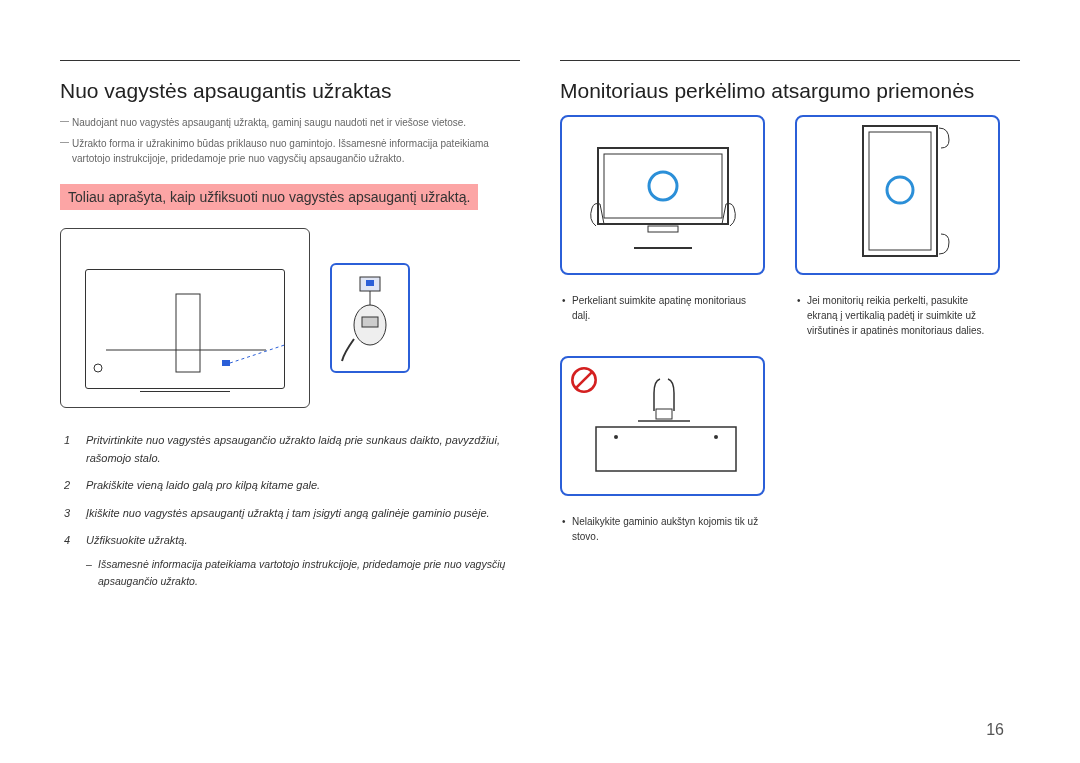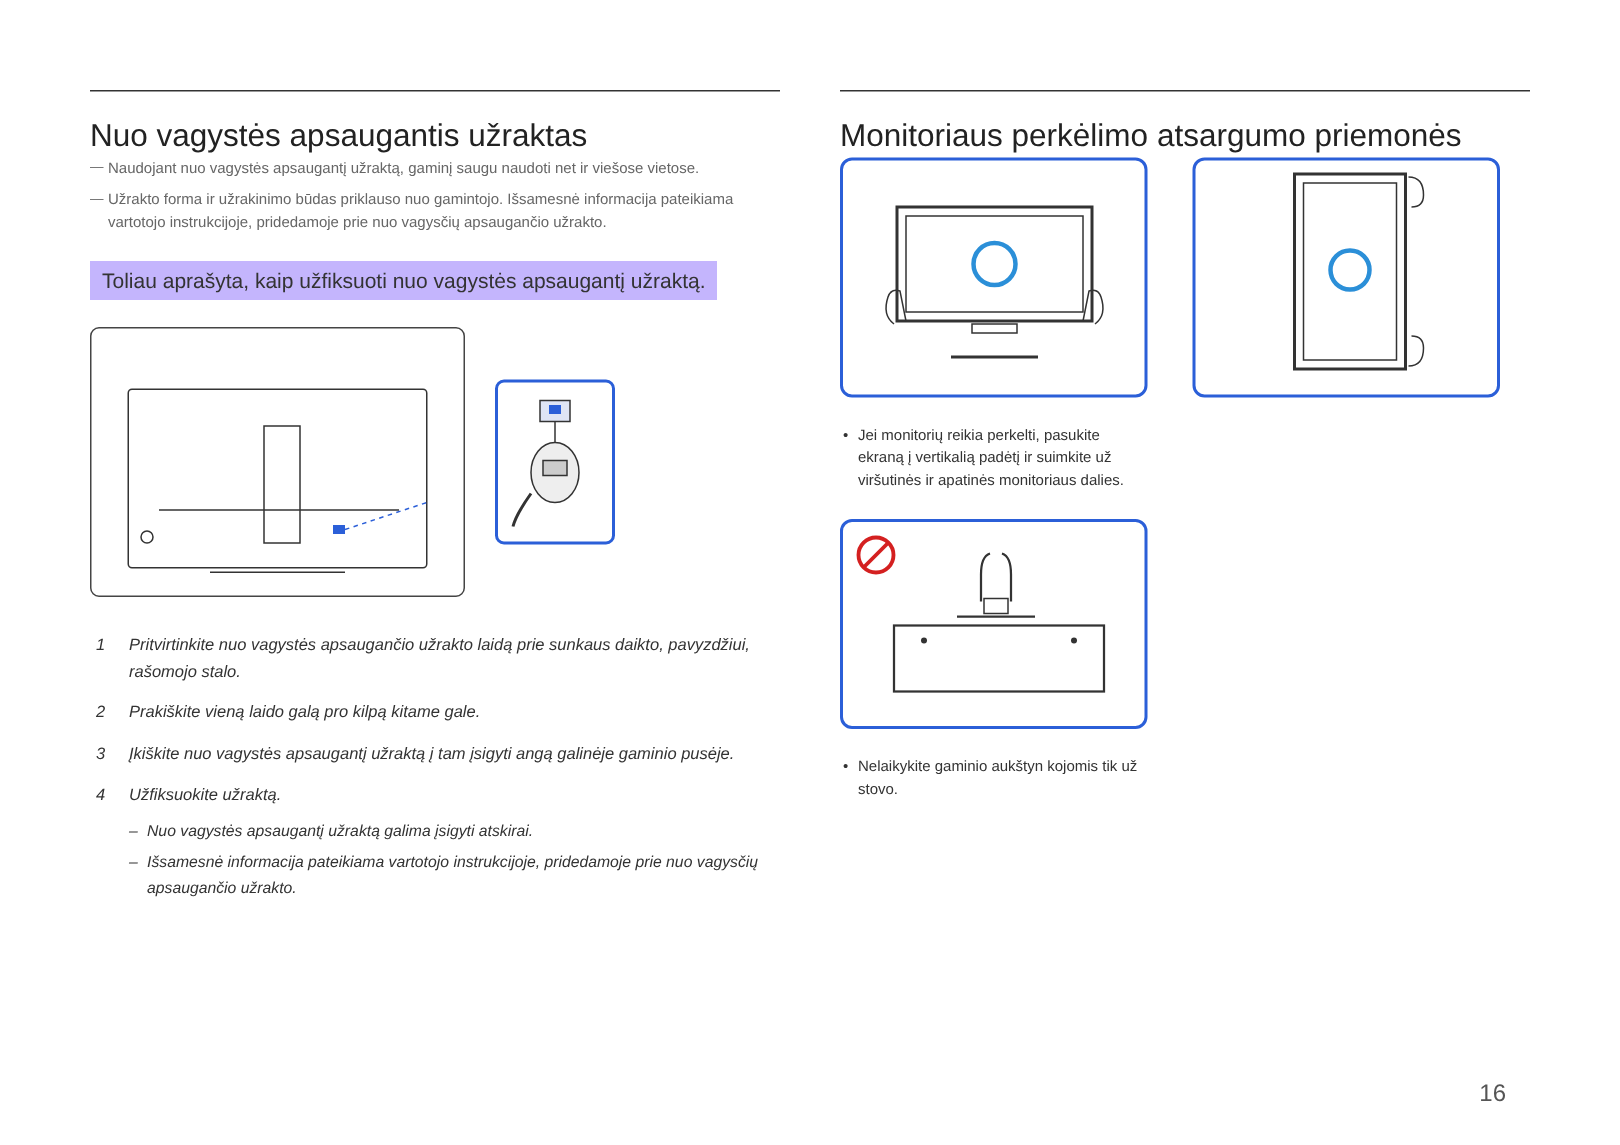--- a/index.html
+++ b/index.html
@@ -20,40 +20,40 @@
     flex: 1;
     min-width: 0;
   }
   .top-rule {
     border-top: 1px solid #333;
     margin-bottom: 18px;
   }
   h2 {
     font-size: 21px;
     font-weight: 400;
-    margin-bottom: 2px;
+    margin-bottom: 12px;
     color: #222;
   }
   .footnote {
     font-size: 10px;
     line-height: 1.5;
     color: #666;
     padding-left: 12px;
     position: relative;
     margin-bottom: 6px;
   }
   .footnote::before {
     content: "―";
     position: absolute;
     left: 0;
     top: 0;
     font-size: 9px;
   }
   .highlight {
-    background: #c4b5fd;
+    background: #fca5a5;
     display: inline-block;
     padding: 5px 8px;
     font-size: 14px;
     color: #333;
     margin: 12px 0 18px 0;
   }
   .diagram-row {
     display: flex;
     gap: 20px;
     align-items: center;
@@ -206,21 +206,20 @@
       </div>
     </div>
 
     <ol class="steps">
       <li>Pritvirtinkite nuo vagystės apsaugančio užrakto laidą prie sunkaus daikto, pavyzdžiui, rašomojo stalo.</li>
       <li>Prakiškite vieną laido galą pro kilpą kitame gale.</li>
       <li>Įkiškite nuo vagystės apsaugantį užraktą į tam įsigyti angą galinėje gaminio pusėje.</li>
       <li>
         <span>Užfiksuokite užraktą.</span>
         <ul class="sub">
-          <li>Nuo vagystės apsaugantį užraktą galima įsigyti atskirai.</li>
           <li>Išsamesnė informacija pateikiama vartotojo instrukcijoje, pridedamoje prie nuo vagysčių apsaugančio užrakto.</li>
         </ul>
       </li>
     </ol>
   </div>
 
   <div class="col">
     <div class="top-rule"></div>
     <h2>Monitoriaus perkėlimo atsargumo priemonės</h2>
 
@@ -242,20 +241,23 @@
           <rect x="36" y="12" width="62" height="118" stroke="#333" fill="none"></rect>
           <circle cx="67" cy="70" r="13" stroke="#2b8fd8" stroke-width="3" fill="none"></circle>
           <path d="M106 8 q10 0 10 12 q0 8 -8 8" stroke="#333" fill="none"></path>
           <path d="M106 134 q10 0 10 -12 q0 -8 -8 -8" stroke="#333" fill="none"></path>
         </svg>
       </div>
     </div>
 
     <div class="card-row">
       <div class="caption-block">
+        <p class="caption">Perkeliant suimkite apatinę monitoriaus dalį.</p>
+      </div>
+      <div class="caption-block">
         <p class="caption">Jei monitorių reikia perkelti, pasukite ekraną į vertikalią padėtį ir suimkite už viršutinės ir apatinės monitoriaus dalies.</p>
       </div>
     </div>
 
     <div class="card-row" style="margin-top:12px">
       <div class="img-card small">
         <svg class="prohibit" viewBox="0 0 24 24">
           <circle cx="12" cy="12" r="10" stroke="#d42020" stroke-width="2.2" fill="none"></circle>
           <line x1="5" y1="19" x2="19" y2="5" stroke="#d42020" stroke-width="2.2"></line>
         </svg>

